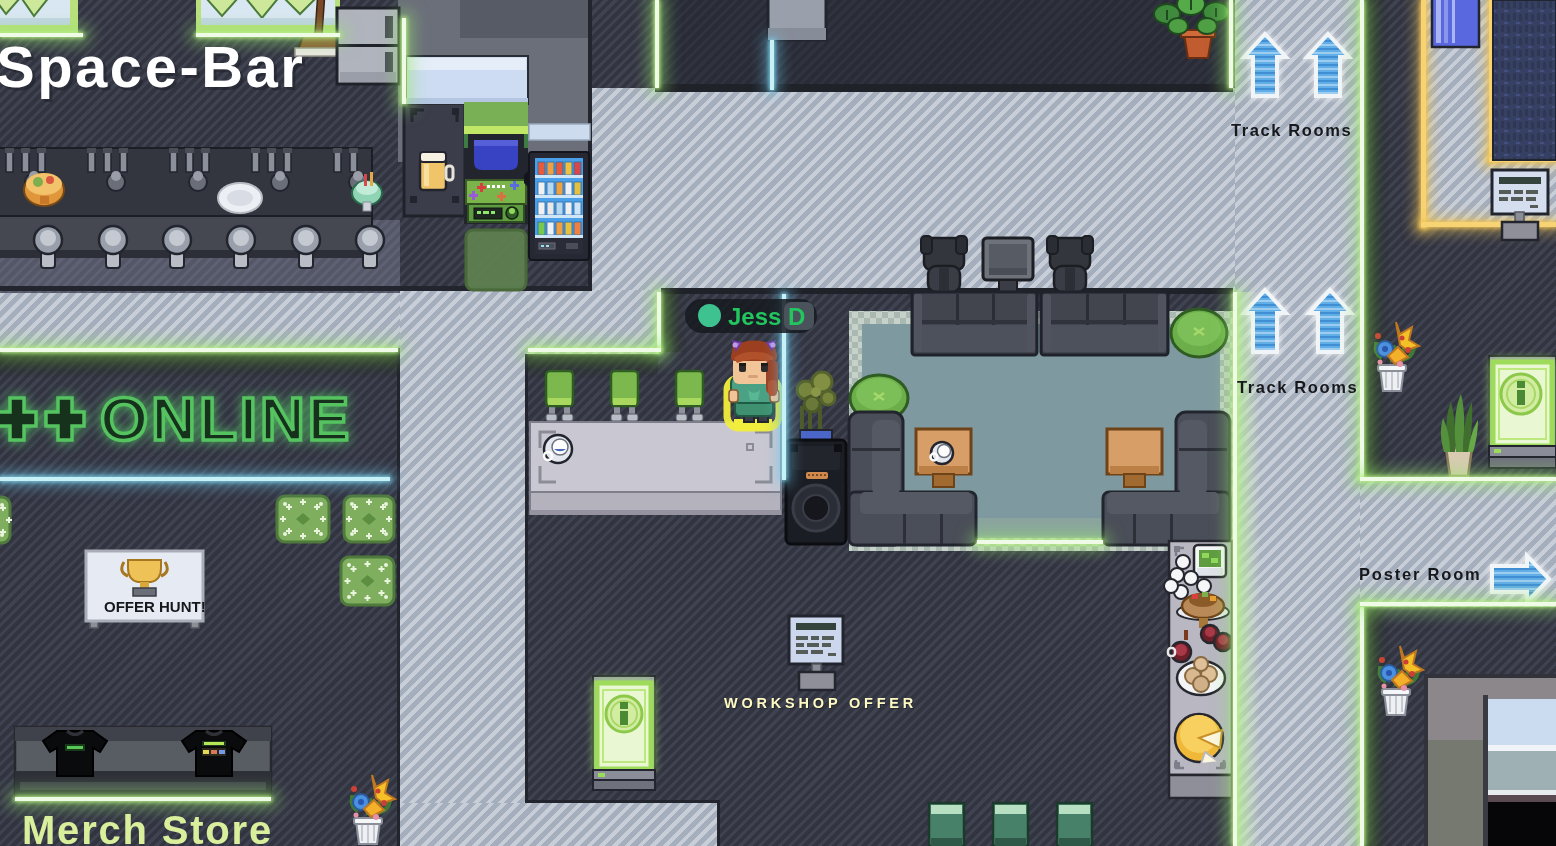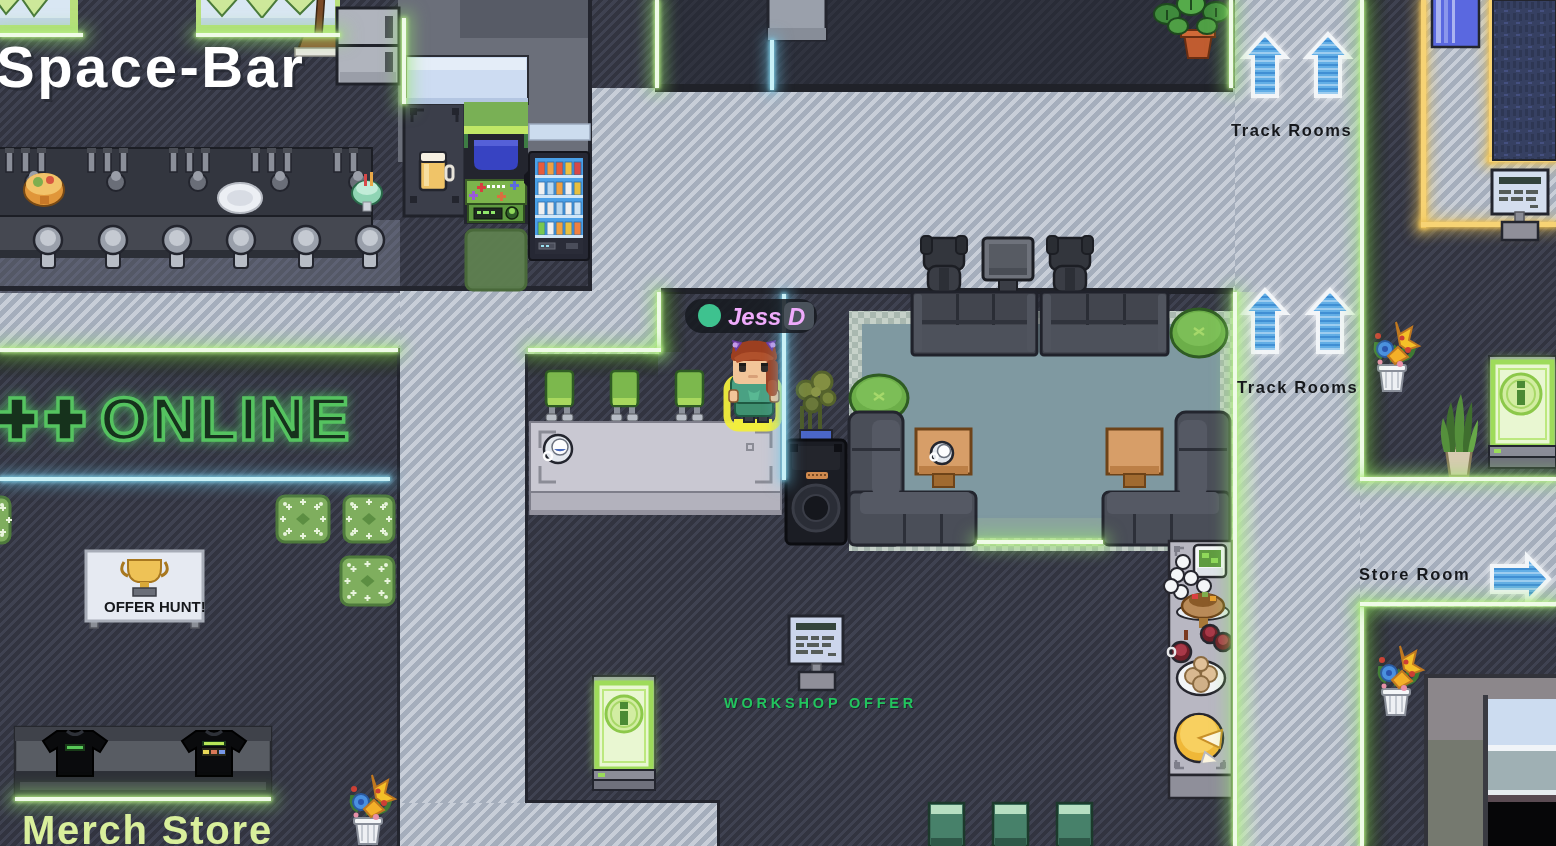--- a/index.html
+++ b/index.html
@@ -908,25 +908,25 @@
   <div class="cyanline" style="left:770px;top:40px;width:4px;height:50px;"></div>
 
   <div class="cyanline" style="left:782px;top:294px;width:4px;height:186px;"></div>
 
   <div class="pt" style="left:-4px;top:38px;font-size:58px;color:#fff;letter-spacing:2.5px;text-shadow:3px 3px 0 rgba(30,32,40,0.55);">Space-Bar</div>
 
   <div class="pt" style="left:104px;top:599px;font-size:15px;color:#16181c;">OFFER HUNT!</div>
 
   <div class="pt" style="left:22px;top:810px;font-size:40px;color:#d9ef9c;letter-spacing:1.8px;">Merch Store</div>
 
-  <div class="pt" style="left:724px;top:696px;font-size:14.5px;color:#22c55e;letter-spacing:3.8px;text-shadow:1px 1px 0 #23252e;">WORKSHOP OFFER</div>
+  <div class="pt" style="left:724px;top:696px;font-size:14.5px;color:#fef9c3;letter-spacing:3.8px;text-shadow:1px 1px 0 #23252e;">WORKSHOP OFFER</div>
 
   <div class="pt" style="left:1231px;top:122px;font-size:16.5px;color:#16181c;letter-spacing:1.6px;">Track Rooms</div>
 
   <div class="pt" style="left:1237px;top:379px;font-size:16.5px;color:#16181c;letter-spacing:1.6px;">Track Rooms</div>
 
-  <div class="pt" style="left:1359px;top:566px;font-size:16.5px;color:#16181c;letter-spacing:1.8px;">Store Room</div>
+  <div class="pt" style="left:1359px;top:566px;font-size:16.5px;color:#16181c;letter-spacing:1.8px;">Poster Room</div>
 
   <div class="abs" style="left:685px;top:299px;width:132px;height:34px;border-radius:17px;background:rgba(22,26,32,0.85);"></div>
   <div class="abs" style="left:784px;top:302px;width:30px;height:28px;border-radius:7px;background:#4a525b;"></div>
   <div class="abs" style="left:698px;top:304px;width:23px;height:23px;border-radius:50%;background:#3ec28f;"></div>
-  <div class="pt" style="left:728px;top:305px;font-size:24px;color:#f0abfc;font-style:italic;">Jess D</div>
+  <div class="pt" style="left:728px;top:305px;font-size:24px;color:#22c55e;">Jess D</div>
 </div>
 
 </body></html>

